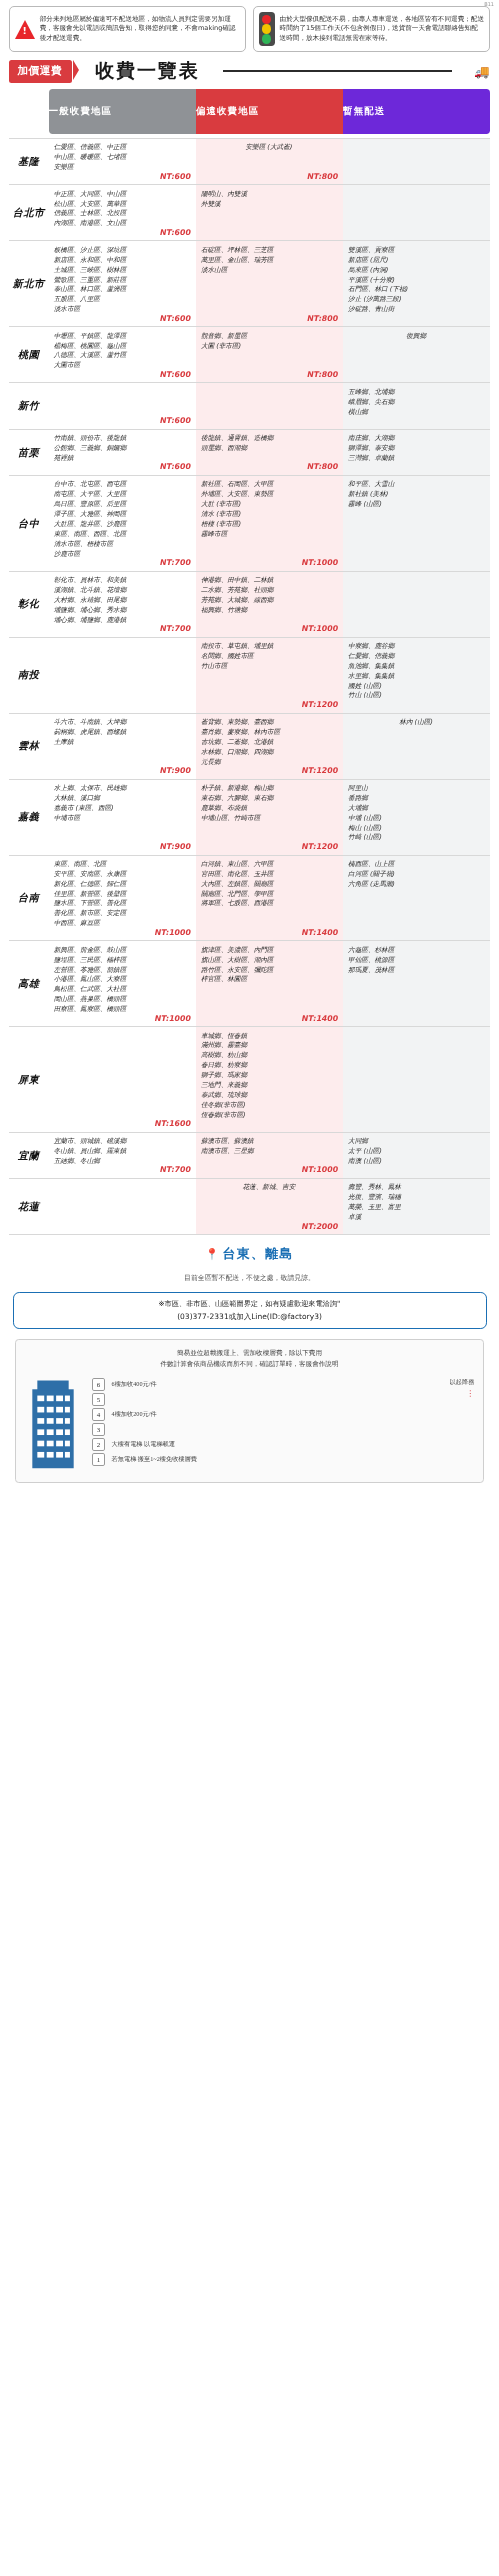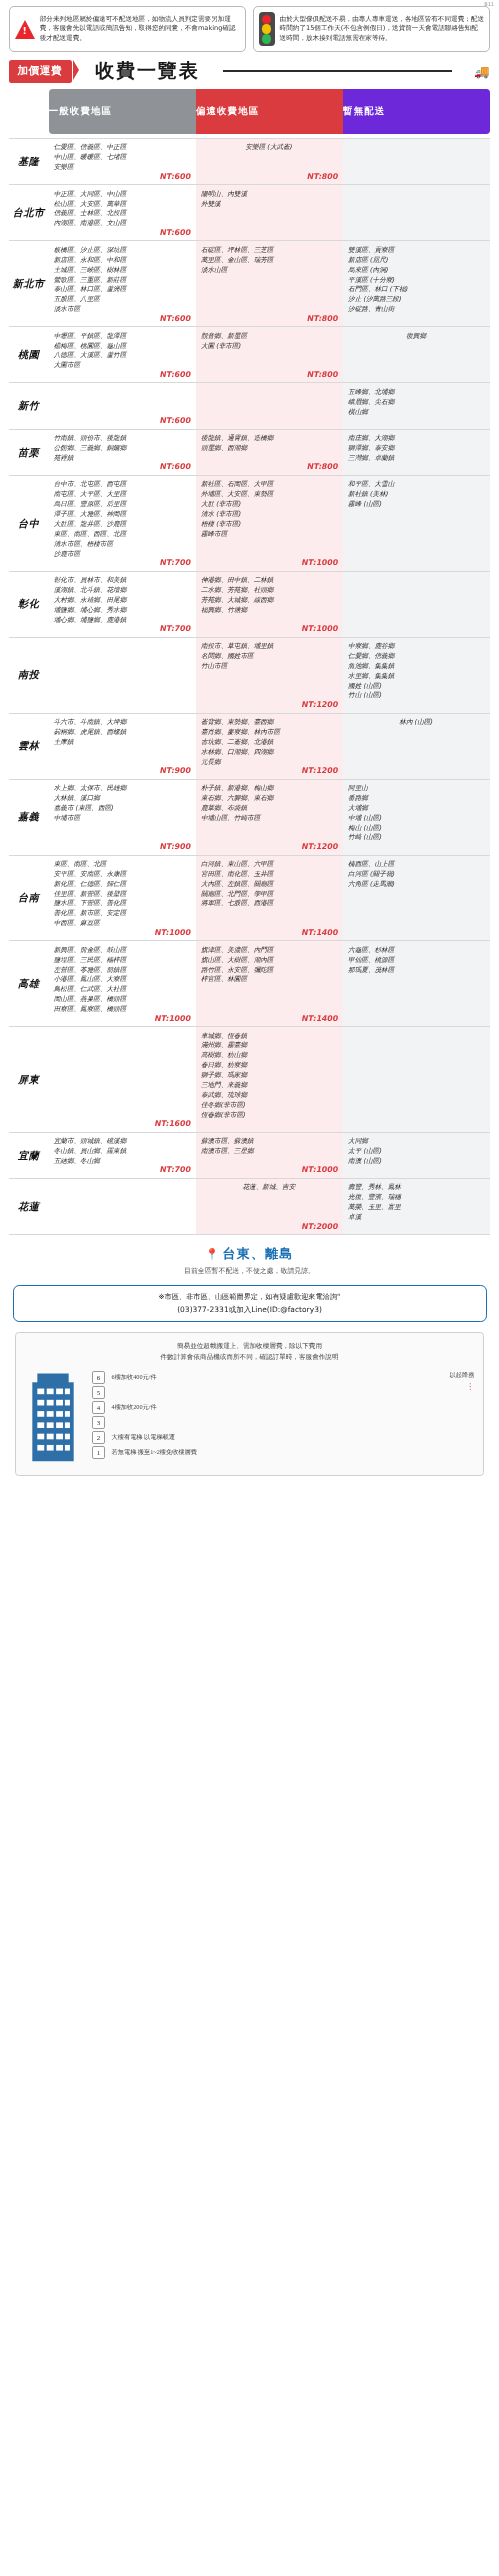--- a/index.html
+++ b/index.html
@@ -91,21 +91,21 @@
   .cell.normal .price { color:#d93b3f; }
   .cell.remote .price { color:#d93b3f; }
   .cell .areas { padding-right:1.2px; }
   .cell.center { display:flex; align-items:flex-start; justify-content:center; text-align:center; }
   .cell.center .areas { width:100%; }
 
   
   .island { text-align:center; margin-top: 10px; }
   .island .ttl { font-size: 13px; font-weight:bold; color:#1a6fb4; letter-spacing:1.2px; }
   .island .pin { color:#d93b3f; font-size:11.2px; }
-  .island .sub { font-size: 6.9px; color:#555; margin-top:3px; }
+  .island .sub { font-size: 6.9px; color:#555; margin-top:10px; }
 
   .contact {
     margin: 8.7px 12.5px 0 12.5px; border: 1.2px solid #1a6fb4; border-radius: 6.2px;
     padding: 6.2px 7.5px; text-align:center; background:#fff;
   }
   .contact .l1 { font-size: 7.2px; color:#222; }
   .contact .l2 { font-size: 7.5px; color:#222; margin-top:2.5px; }
 
   
   .infobox {

